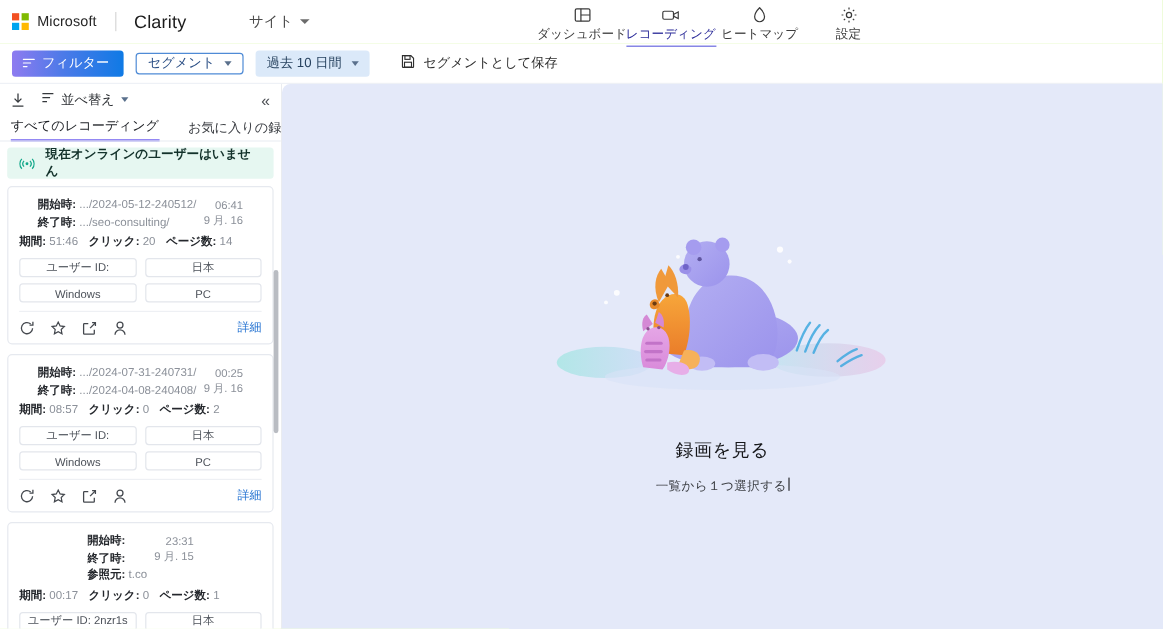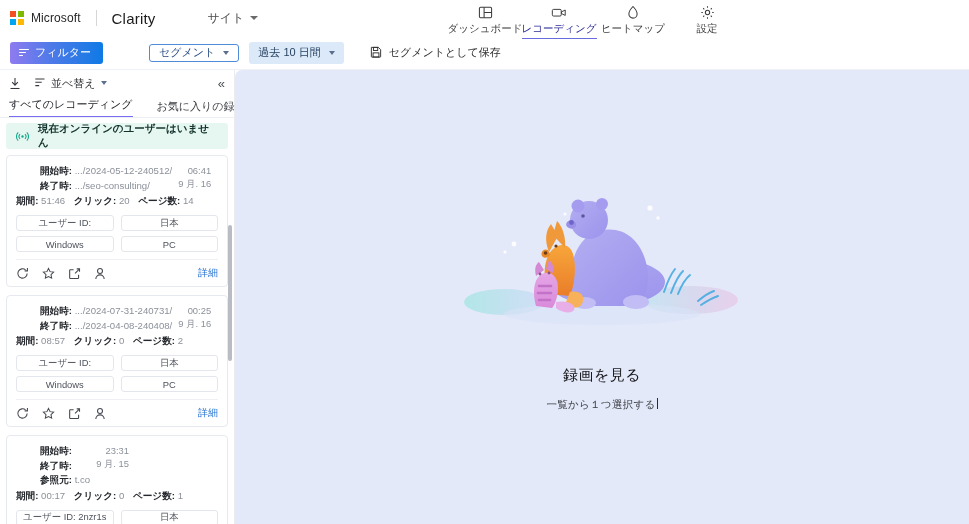--- a/index.html
+++ b/index.html
@@ -60,21 +60,21 @@
   .icon-lines { width:10px; height:8px; display:flex; flex-direction:column; justify-content:space-between; }
   .icon-lines span { display:block; height:1.3px; background:#fff; border-radius:1px; }
   .icon-lines span:nth-child(1){ width:10px; }
   .icon-lines span:nth-child(2){ width:7px; }
   .icon-lines span:nth-child(3){ width:4px; }
 
   .btn-outline {
     display:flex; align-items:center; gap:8px;
     height: 18px; padding: 0 9px;
     border:1px solid #4f8bd6; border-radius:3px;
-    background:#fff; color:#2b4f85; font-size:11px; cursor:pointer; white-space:nowrap;margin-left:36px;
+    background:#fff; color:#2b4f85; font-size:11px; cursor:pointer; white-space:nowrap;
   }
   .btn-soft {
     display:flex; align-items:center; gap:8px;
     height: 22px; padding: 0 9px;
     border:none; border-radius:3px;
     background:#dbe9f9; color:#27425f; font-size:11px; cursor:pointer; white-space:nowrap;
   }
   .chev-sm { width:0;height:0;border-left:3.5px solid transparent;border-right:3.5px solid transparent;border-top:4px solid #5a708c; display:inline-block; }
   .btn-text {
     display:flex; align-items:center; gap:7px;
@@ -108,21 +108,21 @@
     font-size:10.5px; color:#13322b; font-weight:bold;
   }
   .wave { color:#13a88a; display:flex; align-items:center; }
 
   .cards { flex:1; overflow:hidden; padding: 6px 6px 0 6px; position:relative; }
   .card {
     border:1px solid #e6e9ef; border-radius:4px;
     background:#fff; padding: 8px 9px 6px 9px;
     margin-bottom: 8px;
   }
-  .card-top { display:flex; justify-content:flex-start; align-items:flex-start; gap:6px;margin-left:24px; }
+  .card-top { display:flex; justify-content:center; align-items:flex-start; gap:6px; }
   .kv { font-size:9.6px; color:#8b9099; line-height:14.5px; white-space:nowrap; overflow:hidden; text-overflow:ellipsis; }
   .kv b { color:#24272c; font-weight:bold; }
   .stamp { text-align:right; font-size:9.4px; color:#8b9099; line-height:13px; flex:0 0 auto; }
   .metrics { font-size:9.6px; color:#8b9099; margin-top:2px; white-space:nowrap; }
   .metrics b { color:#24272c; font-weight:bold; }
   .metrics span.sep { display:inline-block; width:6px; }
   .tags { display:grid; grid-template-columns: 1fr 1fr; gap: 5px 7px; margin-top: 7px; }
   .tag {
     border:1px solid #e3e6ec; border-radius:3px;
     height: 16px; display:flex; align-items:center; justify-content:center;

